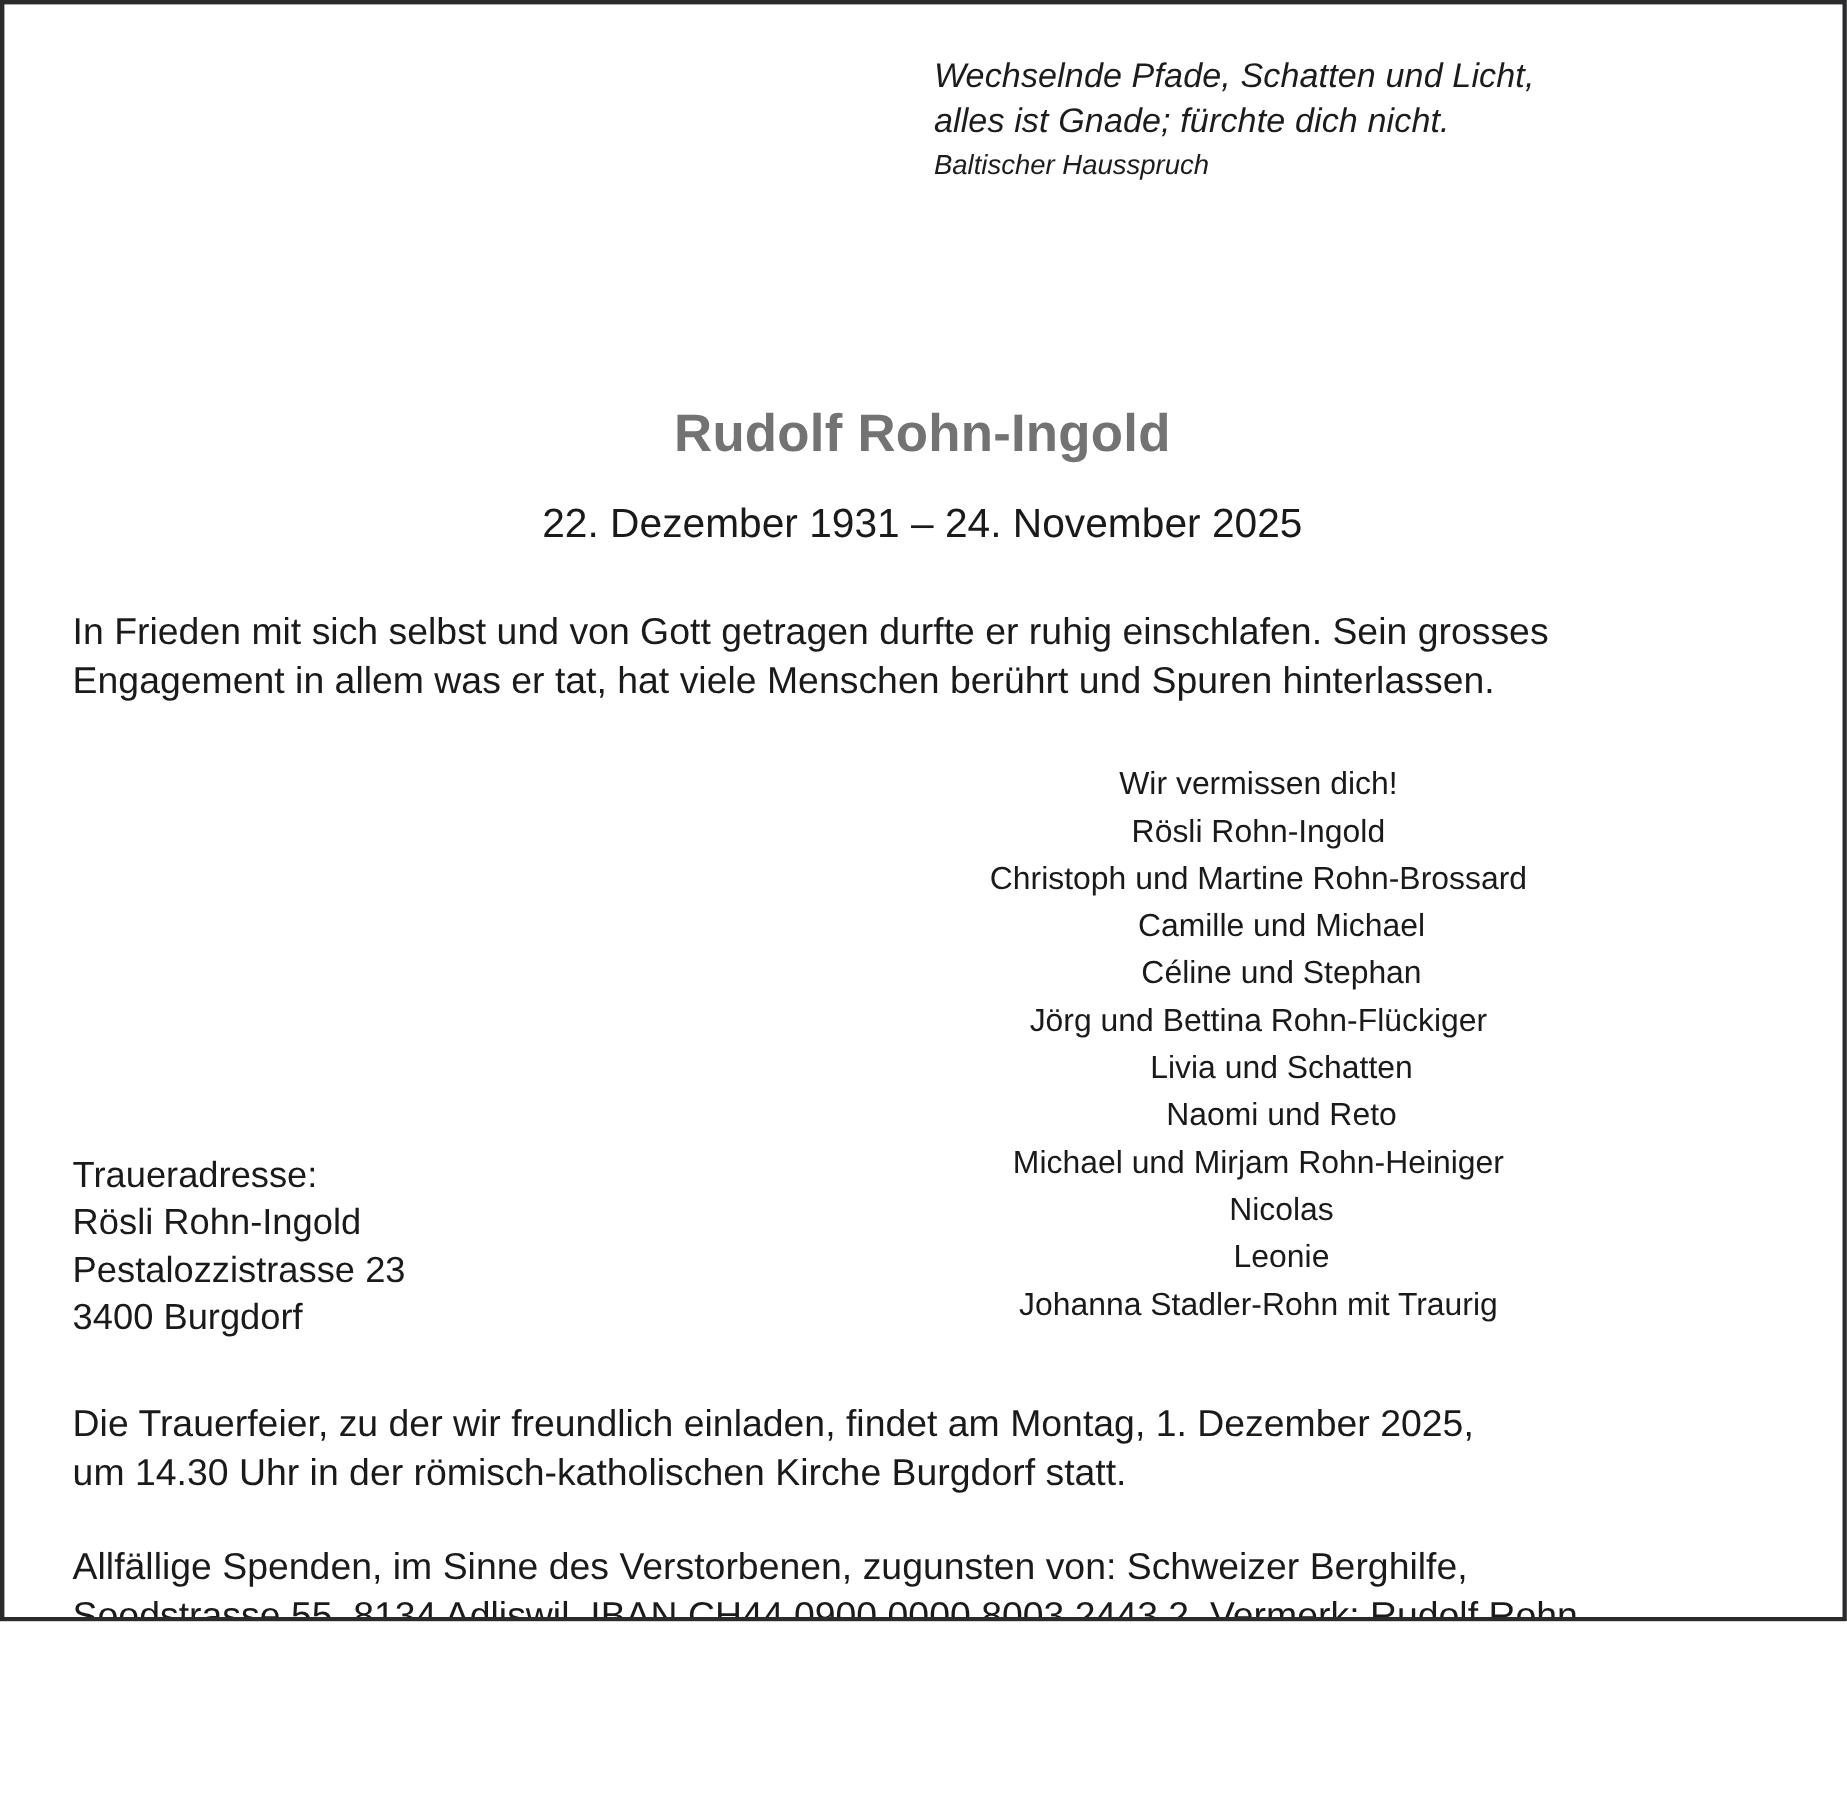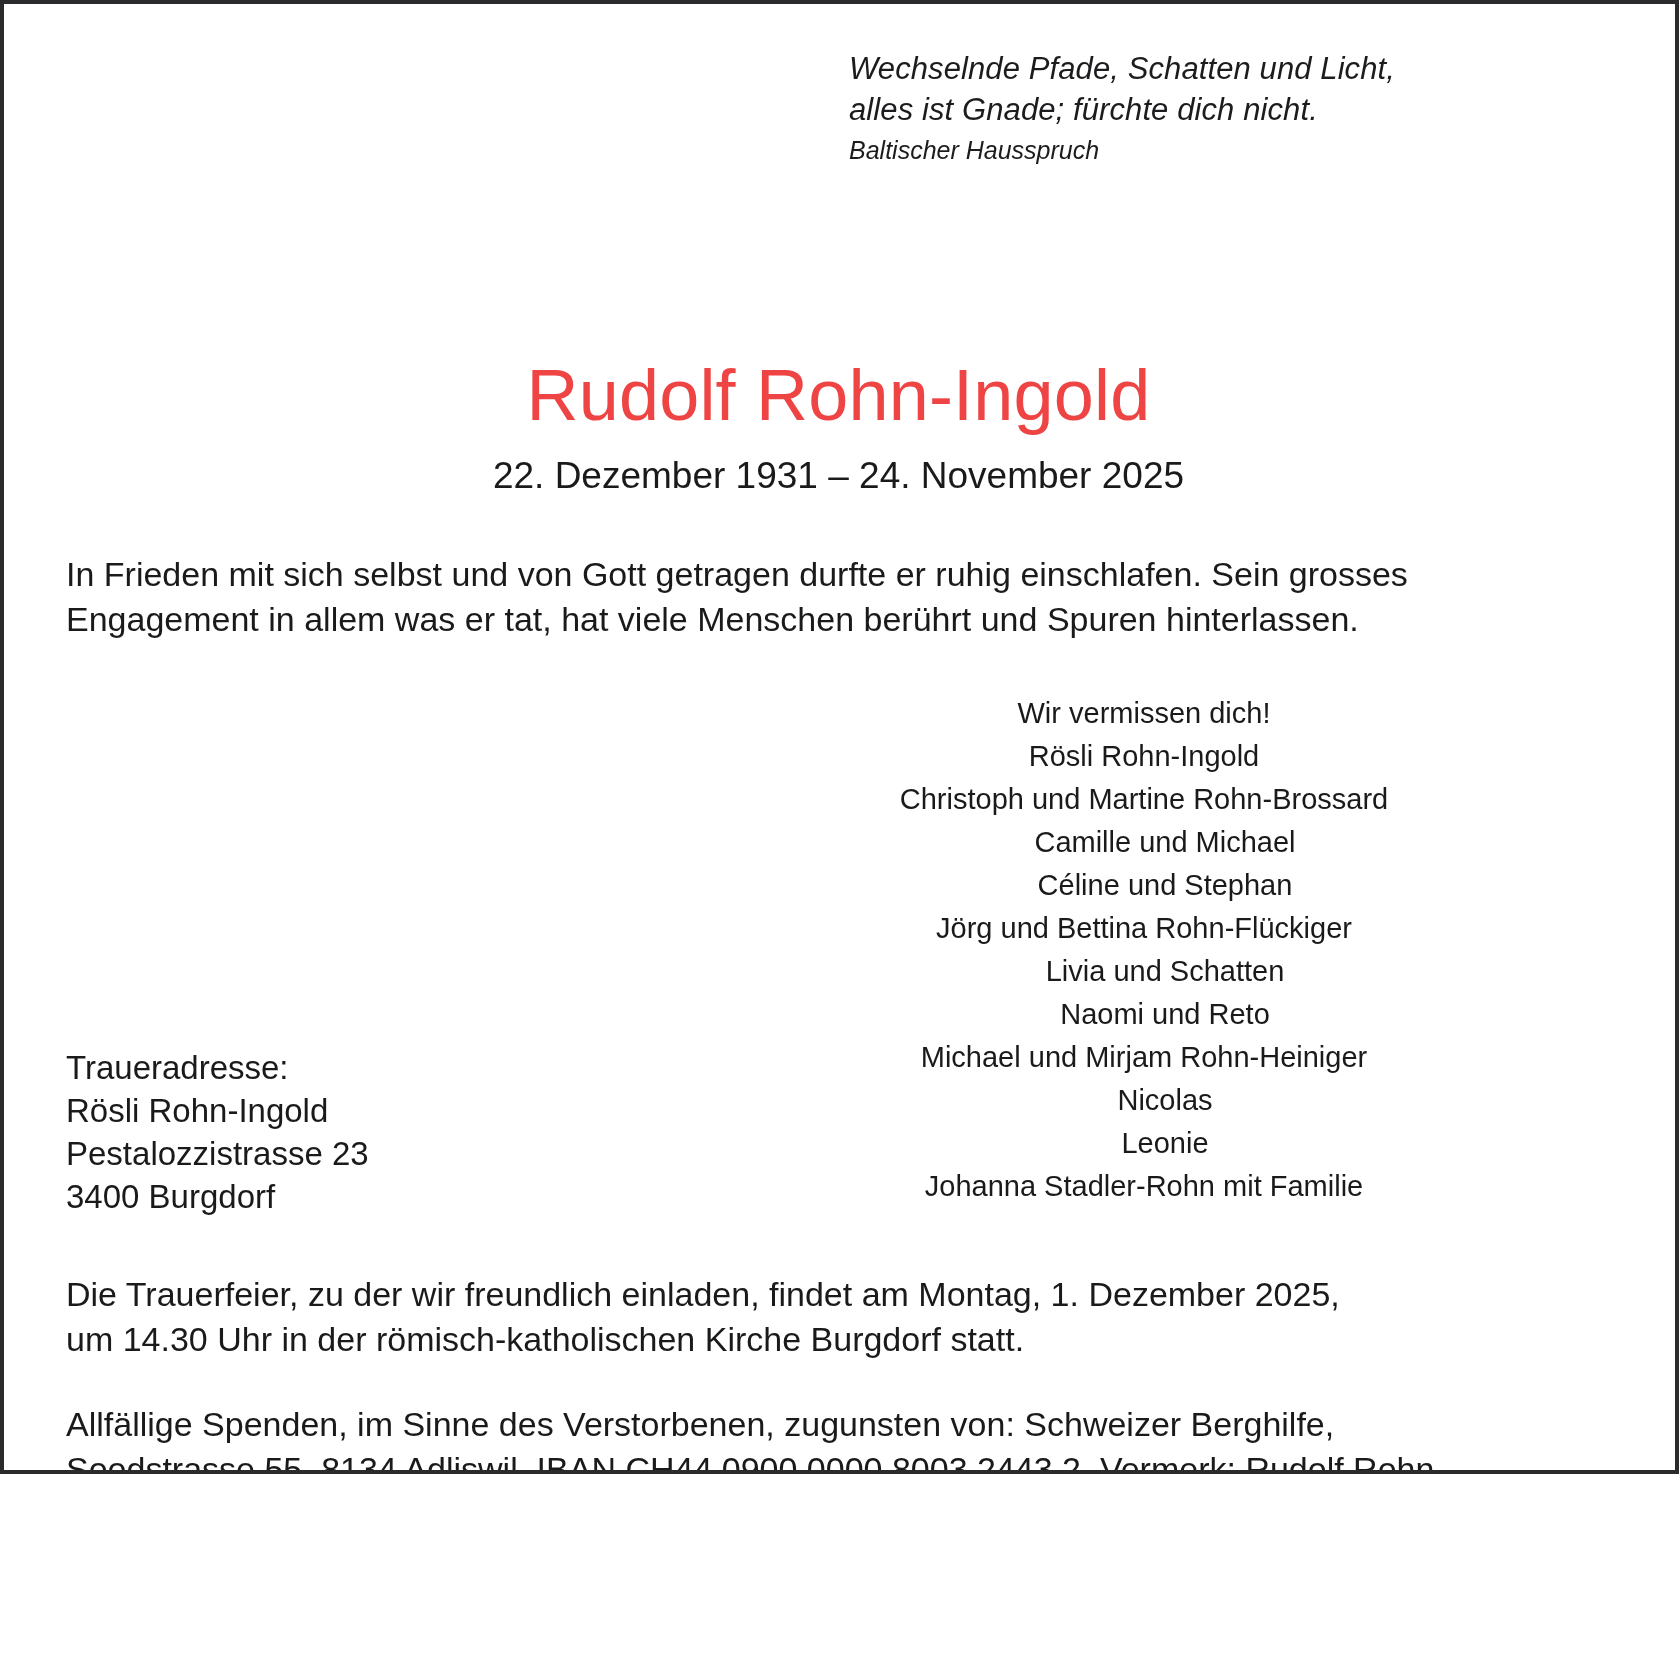--- a/index.html
+++ b/index.html
@@ -69,25 +69,25 @@
 
   
   .nameblock {
     position: absolute;
     left: 62px;
     width: 1545px;
     text-align: center;
   }
   #deceased-name {
     top: 348px;
-    font-size: 72px;
+    font-size: 48px;
     line-height: 86px;
-    font-weight: 400;
+    font-weight: 700;
     letter-spacing: 0.2px;
-    color: #ef4444;
+    color: #737373;
     white-space: nowrap;
   }
   #deceased-dates {
     top: 448px;
     font-size: 37px;
     line-height: 48px;
     color: #1a1a1a;
     white-space: nowrap;
   }
 
@@ -151,21 +151,21 @@
       <span class="fline">Rösli Rohn-Ingold</span>
       <span class="fline">Christoph und Martine Rohn-Brossard</span>
       <span class="fline indent">Camille und Michael</span>
       <span class="fline indent">Céline und Stephan</span>
       <span class="fline">Jörg und Bettina Rohn-Flückiger</span>
       <span class="fline indent">Livia und Schatten</span>
       <span class="fline indent">Naomi und Reto</span>
       <span class="fline">Michael und Mirjam Rohn-Heiniger</span>
       <span class="fline indent">Nicolas</span>
       <span class="fline indent">Leonie</span>
-      <span class="fline">Johanna Stadler-Rohn mit Familie</span>
+      <span class="fline">Johanna Stadler-Rohn mit Traurig</span>
     </div>
 
     <div id="mourning-address">
       <span class="aline">Traueradresse:</span>
       <span class="aline">Rösli Rohn-Ingold</span>
       <span class="aline">Pestalozzistrasse 23</span>
       <span class="aline">3400 Burgdorf</span>
     </div>
 
     <div class="para" id="ceremony">

